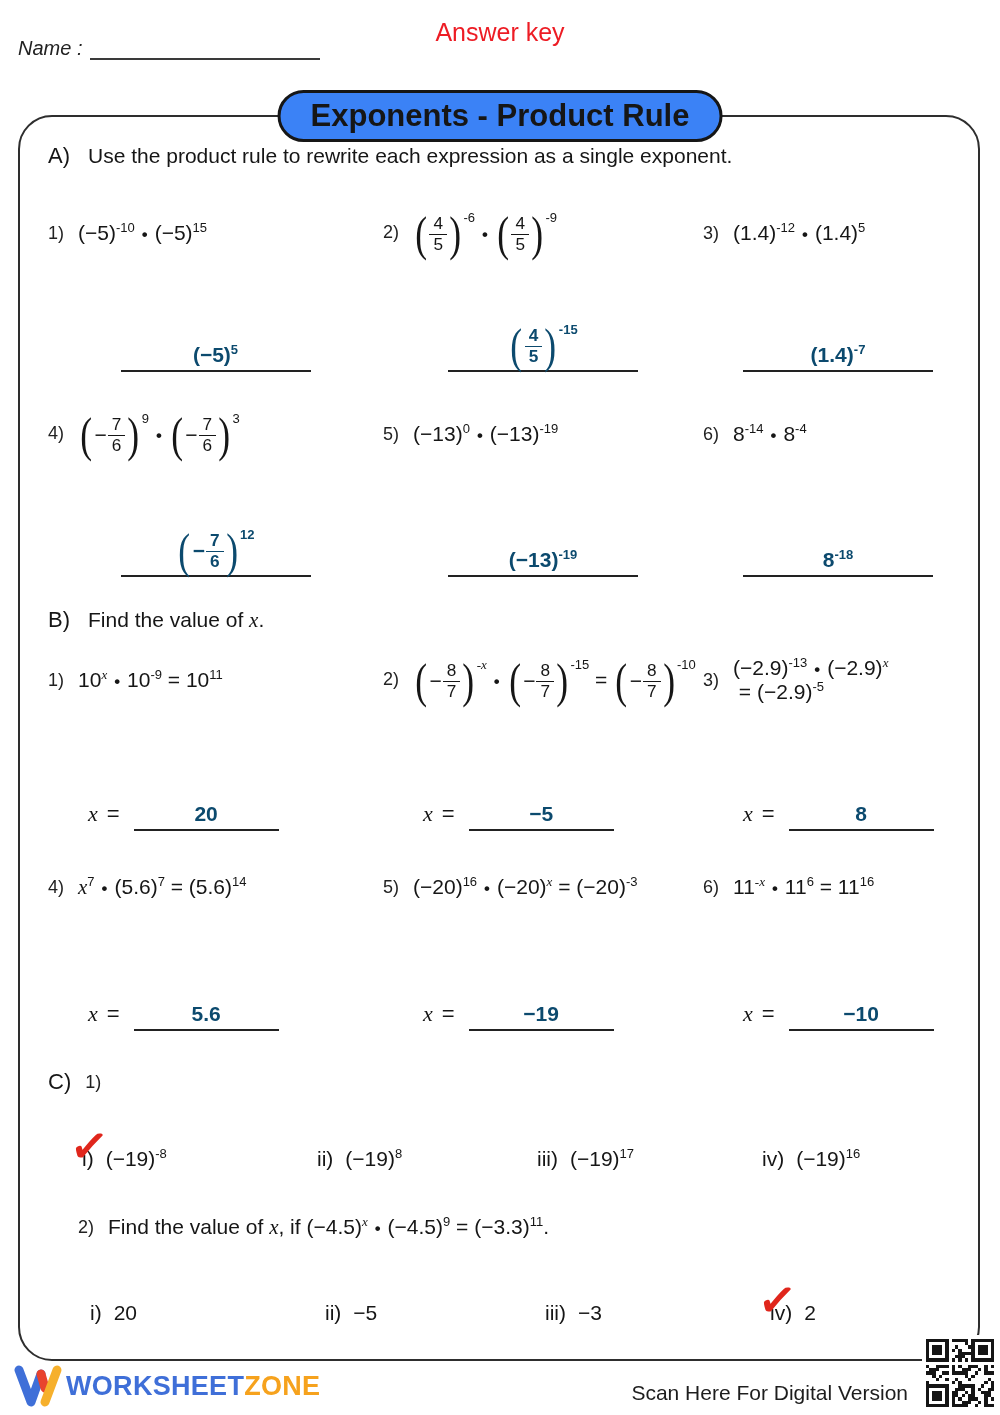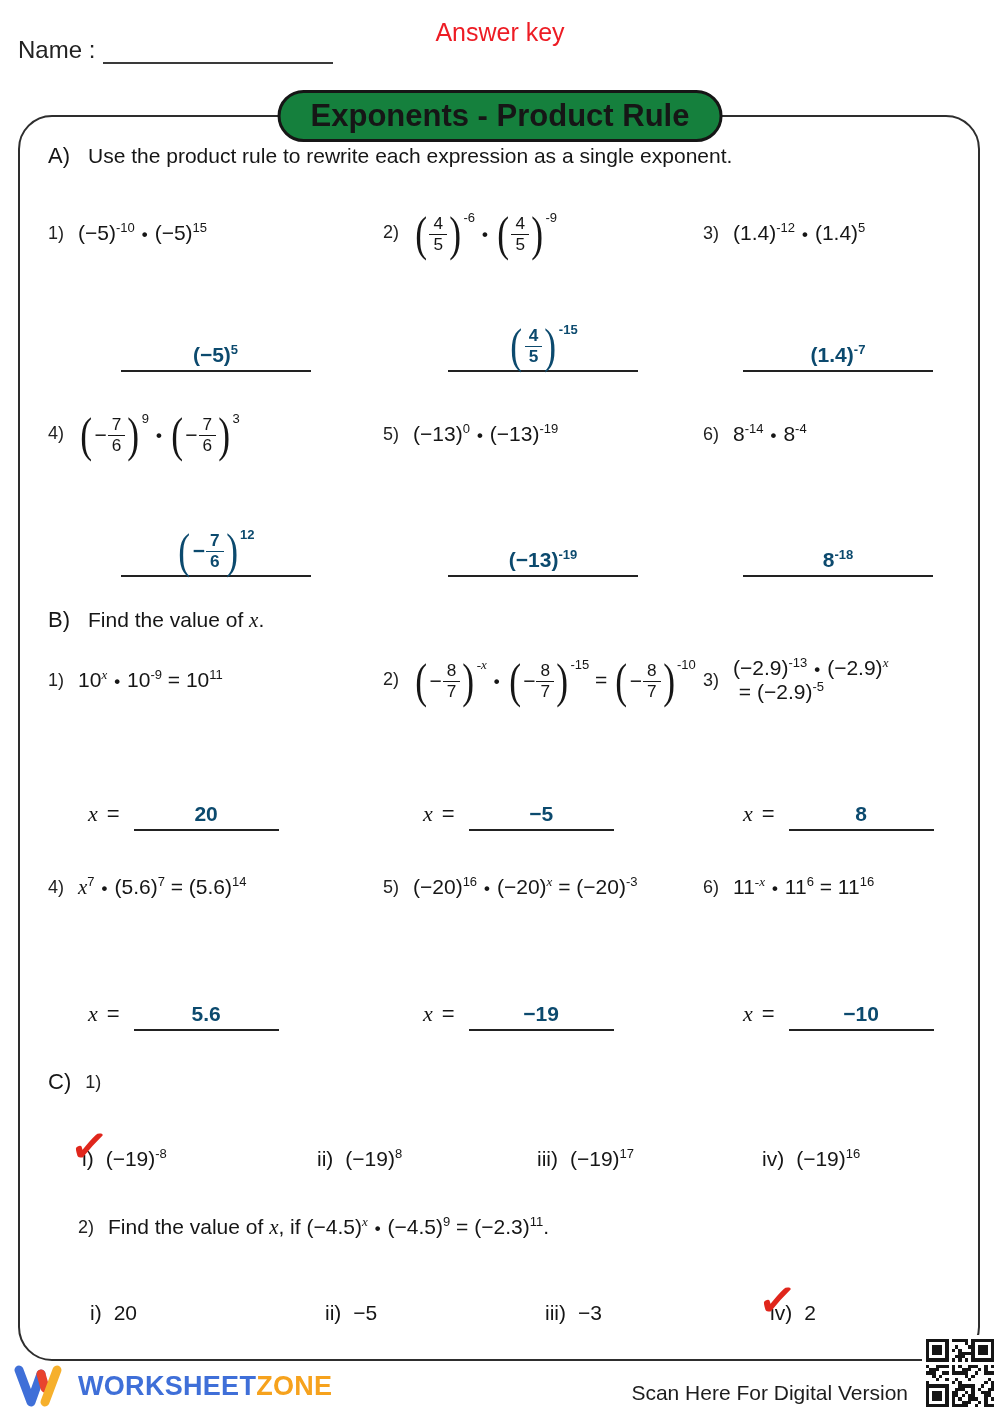--- a/index.html
+++ b/index.html
@@ -3,26 +3,26 @@
 <meta charset="utf-8">
 <style>
   * { box-sizing: border-box; margin: 0; padding: 0; }
   body { background:#fff; }
   .sheet { position:relative; width:1000px; height:1415px; background:#fff;
            font-family:"Liberation Sans", sans-serif; color:#161616; overflow:hidden; }
 
   
   .answer-key { position:absolute; top:18px; left:0; width:100%; text-align:center;
                 color:#ed1c24; font-size:25px; font-weight:normal; }
-  .name-row { position:absolute; top:36px; left:18px; font-size:24px; color:#222;
-              display:flex; align-items:flex-end; gap:8px; }
+  .name-row { position:absolute; top:36px; left:18px; font-size:20px; color:#222;
+              display:flex; align-items:flex-end; gap:8px;font-style:italic; }
   .name-line { display:inline-block; width:230px; height:24px; border-bottom:2px solid #3a3a3a; }
 
   .title-pill { position:absolute; top:90px; left:50%; transform:translateX(-50%);
-                background:#15803d; border:3px solid #161616; border-radius:30px;
+                background:#3b82f6; border:3px solid #161616; border-radius:30px;
                 padding:5px 30px; font-size:31px; font-weight:bold; z-index:2; white-space:nowrap; }
 
   .main-box { position:absolute; left:18px; top:115px; width:962px; height:1246px;
               border:2px solid #2e2e2e; border-radius:34px; }
 
   
   .row { position:absolute; left:0; width:100%; }
   .sec-head { display:flex; gap:18px; font-size:21px; padding-left:28px; align-items:baseline; }
   .sec-label { font-size:22px; }
   .grid3 { display:grid; grid-template-columns:335px 320px 270px; padding-left:28px; align-items:center; height:100%; }
@@ -73,21 +73,21 @@
   #row-b-p1     { top:508px; height:110px; }
   #row-b-ans1   { top:672px; height:42px; }
   #row-b-p2     { top:742px; height:56px; }
   #row-b-ans2   { top:872px; height:42px; }
   #row-c1-q     { top:952px; }
   #row-c1-opts  { top:1018px; height:48px; }
   #row-c2-q     { top:1098px; }
   #row-c2-opts  { top:1172px; height:48px; }
 
   
-  .brand { position:absolute; left:14px; bottom:6px; display:flex; align-items:center; gap:12px; }
+  .brand { position:absolute; left:14px; bottom:6px; display:flex; align-items:center; gap:0; }
   .brand-text { font-size:27px; font-weight:bold; letter-spacing:0.3px; display:flex; }
   .brand-w1 { color:#3f6fd8; }
   .brand-w2 { color:#f6a21d; }
   .scan-text { position:absolute; right:92px; bottom:10px; font-size:21px; color:#1d1d1d; }
   .qr-wrap { position:absolute; right:2px; bottom:2px; width:76px; height:78px;
              background:#fff; padding:4px; z-index:3; }
   .qr { display:grid; grid-template-columns:repeat(21,1fr); grid-template-rows:repeat(21,1fr);
         width:68px; height:68px; }
   .qr div { background:#fff; }
   .qr div.k { background:#151515; }
@@ -338,21 +338,21 @@
         <span class="expr"><span class="mtext">(−19)</span><sup class="sup">17</sup></span>
       </div>
       <div class="opt">
         <span class="optlabel-wrap"><span>iv)</span></span>
         <span class="expr"><span class="mtext">(−19)</span><sup class="sup">16</sup></span>
       </div>
     </div>
 
     <div class="row qrow" id="row-c2-q" style="padding-left:58px">
       <span class="qnum">2)</span>
-      <span class="expr"><span class="mtext">Find the value of </span><span class="mvar">x</span><span class="mtext">, if (−4.5)</span><sup class="sup v">x</sup><span class="mdot">•</span><span class="mtext">(−4.5)</span><sup class="sup">9</sup><span class="mtext"> = (−2.3)</span><sup class="sup">11</sup><span class="mtext">.</span></span>
+      <span class="expr"><span class="mtext">Find the value of </span><span class="mvar">x</span><span class="mtext">, if (−4.5)</span><sup class="sup v">x</sup><span class="mdot">•</span><span class="mtext">(−4.5)</span><sup class="sup">9</sup><span class="mtext"> = (−3.3)</span><sup class="sup">11</sup><span class="mtext">.</span></span>
     </div>
 
     <div class="row optrow" id="row-c2-opts" style="padding-left:70px">
       <div class="opt">
         <span class="optlabel-wrap"><span>i)</span></span>
         <span class="expr"><span class="mtext">20</span></span>
       </div>
       <div class="opt">
         <span class="optlabel-wrap"><span>ii)</span></span>
         <span class="expr"><span class="mtext">−5</span></span>

